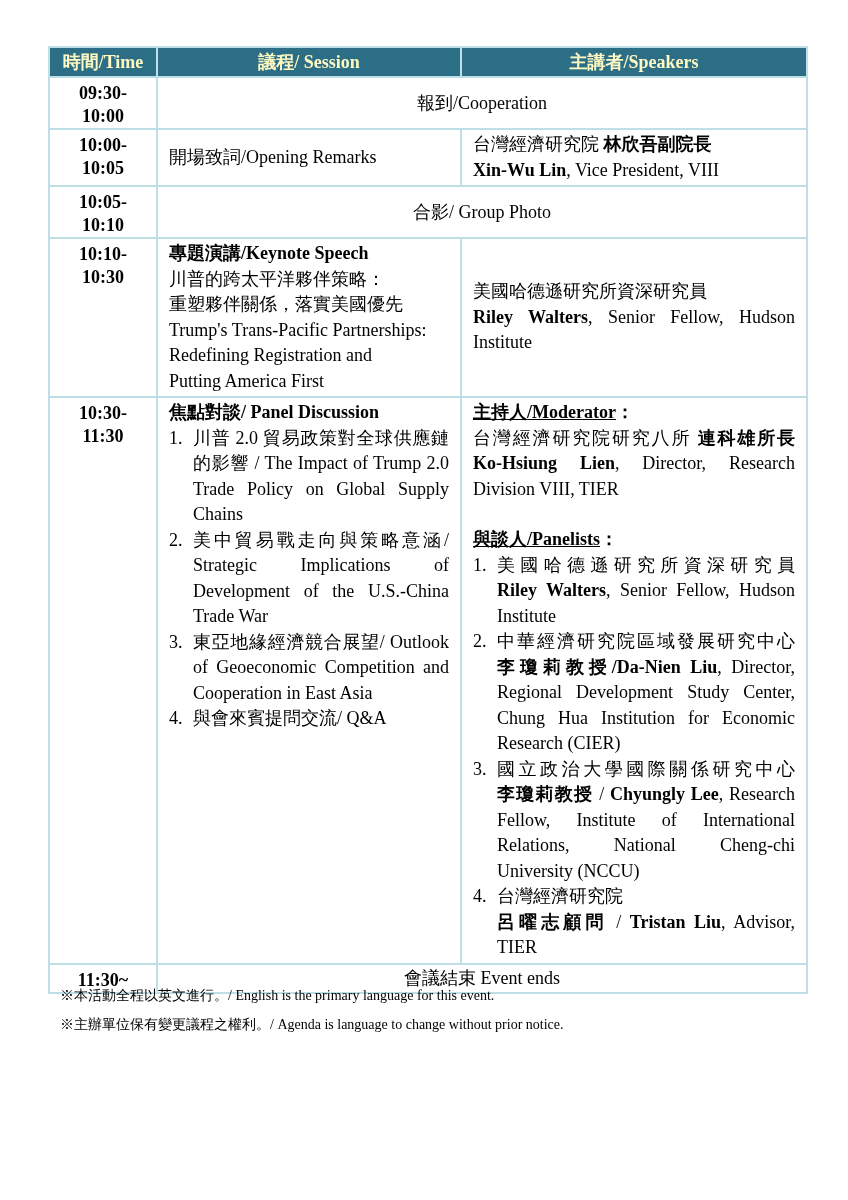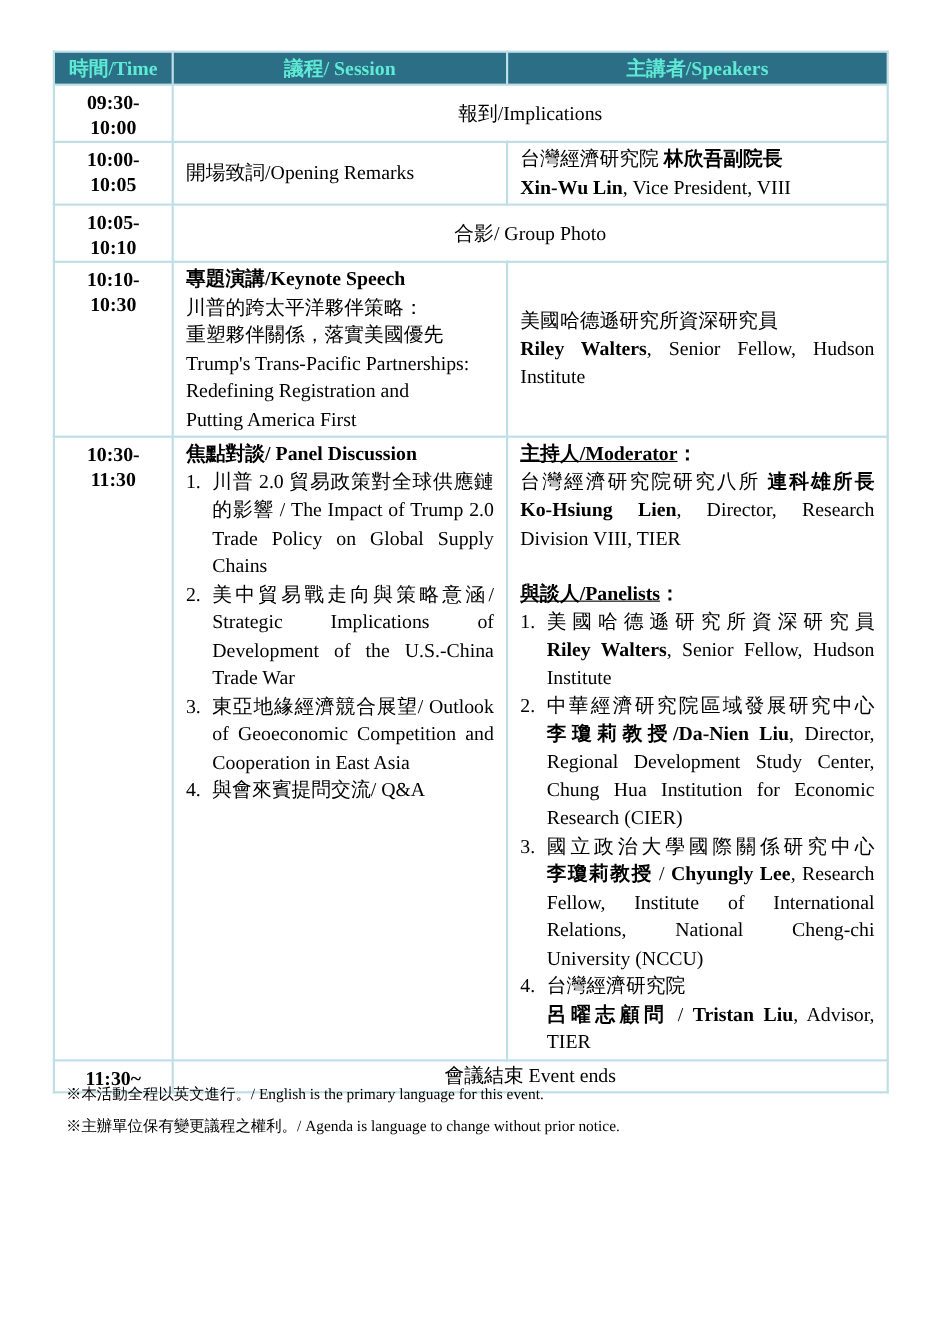--- a/index.html
+++ b/index.html
@@ -6,21 +6,21 @@
   body{
     width:848px;height:1200px;position:relative;background:#ffffff;
     font-family:"Liberation Serif","DejaVu Serif",serif;color:#000;
   }
   .agenda-wrap{position:absolute;left:48px;top:46px;width:758px;}
   table.agenda{
     border-collapse:collapse;table-layout:fixed;width:758px;
   }
   table.agenda th, table.agenda td{border:2px solid #BFDFE7;}
   th.hdr{
-    background:#2B6E85;color:#5eead4;font-weight:bold;font-size:18px;
+    background:#2B6E85;color:#fef9c3;font-weight:bold;font-size:18px;
     height:28px;padding:0;text-align:center;
   }
   td{font-size:18px;}
   td.time{
     font-weight:bold;text-align:center;vertical-align:top;
     white-space:pre-line;line-height:23px;padding:4px 2px 0 2px;
   }
   td.merged{text-align:center;vertical-align:middle;line-height:24px;padding:0;}
   td.content{vertical-align:top;padding:2px 11px;}
   td.content.vmid{vertical-align:middle;}
@@ -55,21 +55,21 @@
       <tr>
         <th class="hdr">時間/Time</th>
         <th class="hdr">議程/ Session</th>
         <th class="hdr">主講者/Speakers</th>
       </tr>
     </thead>
     <tbody>
         <tr class="row-0">
           <td class="time">09:30-
 10:00</td>
-          <td class="merged" colspan="2">報到/Implications</td>
+          <td class="merged" colspan="2">報到/Cooperation</td>
         </tr>
         <tr class="row-1">
           <td class="time">10:00-
 10:05</td>
           <td class="content vmid">
             <div class="block"><span>開場致詞/Opening Remarks</span></div>
           </td>
           <td class="content vmid">
             <div class="block"><span>台灣經濟研究院 </span><span class="b ">林欣吾副院長</span></div>
             <div class="block"><span class="b ">Xin-Wu Lin</span><span>, Vice President, VIII</span></div>

